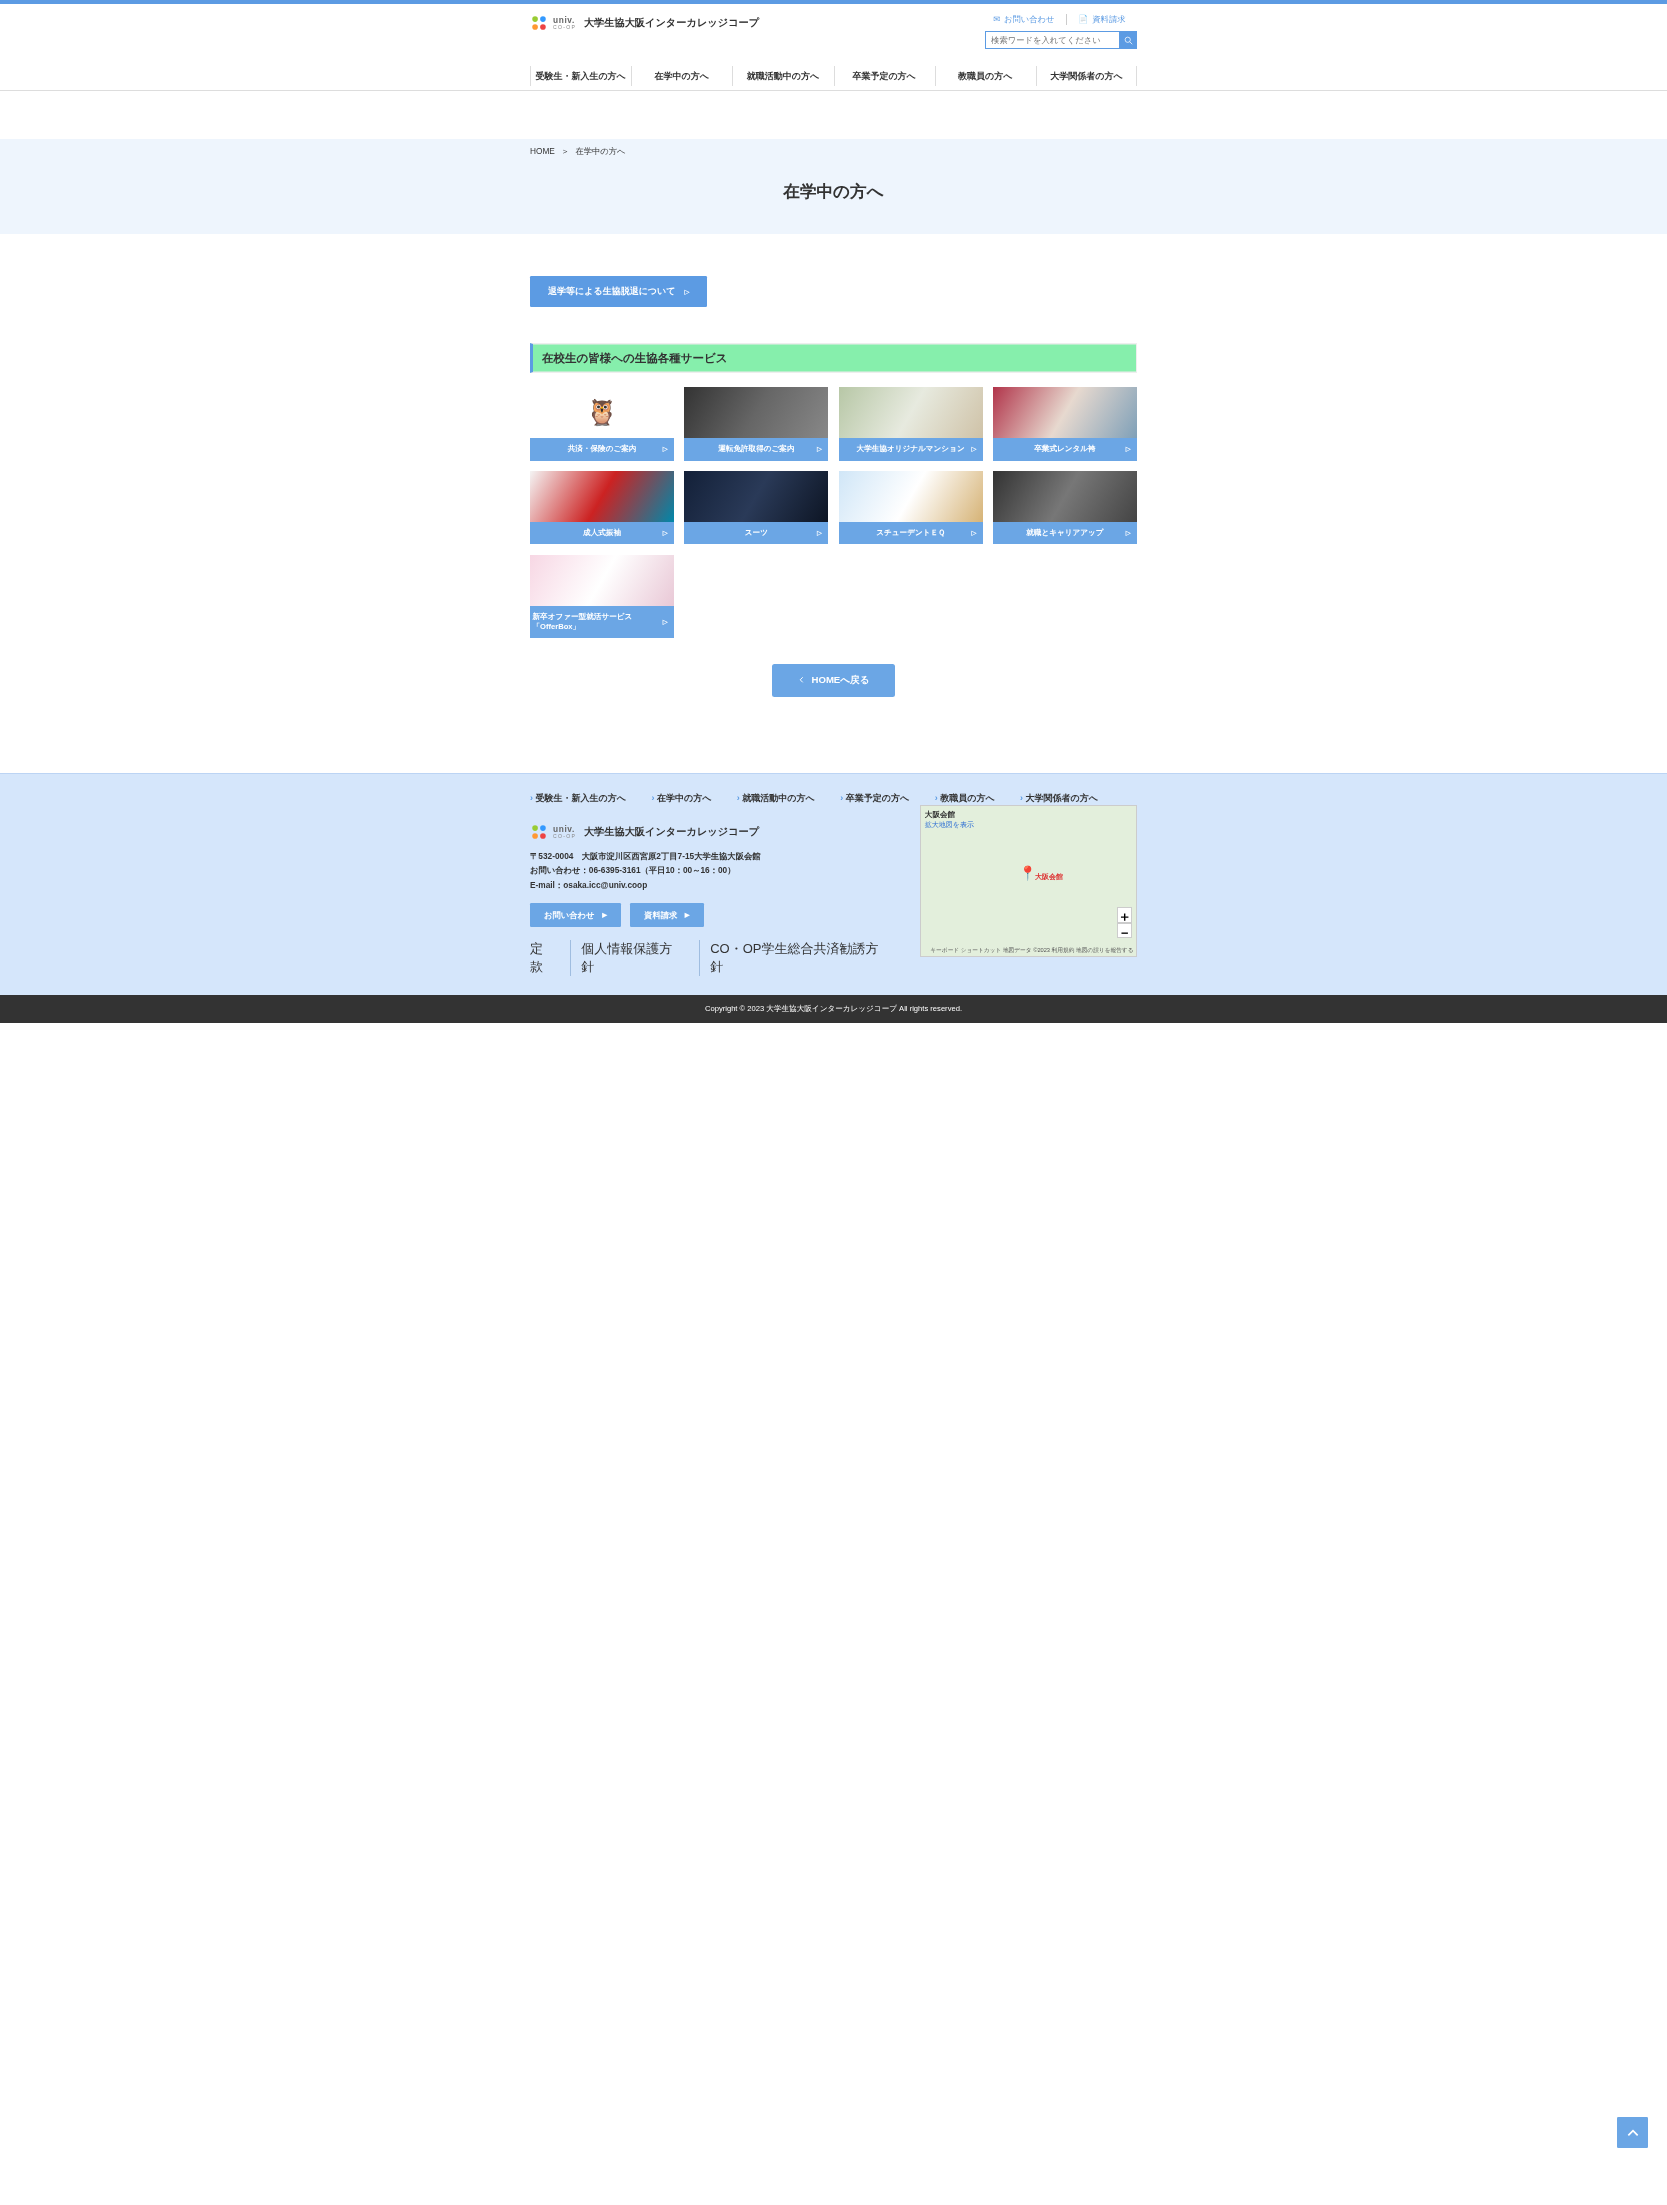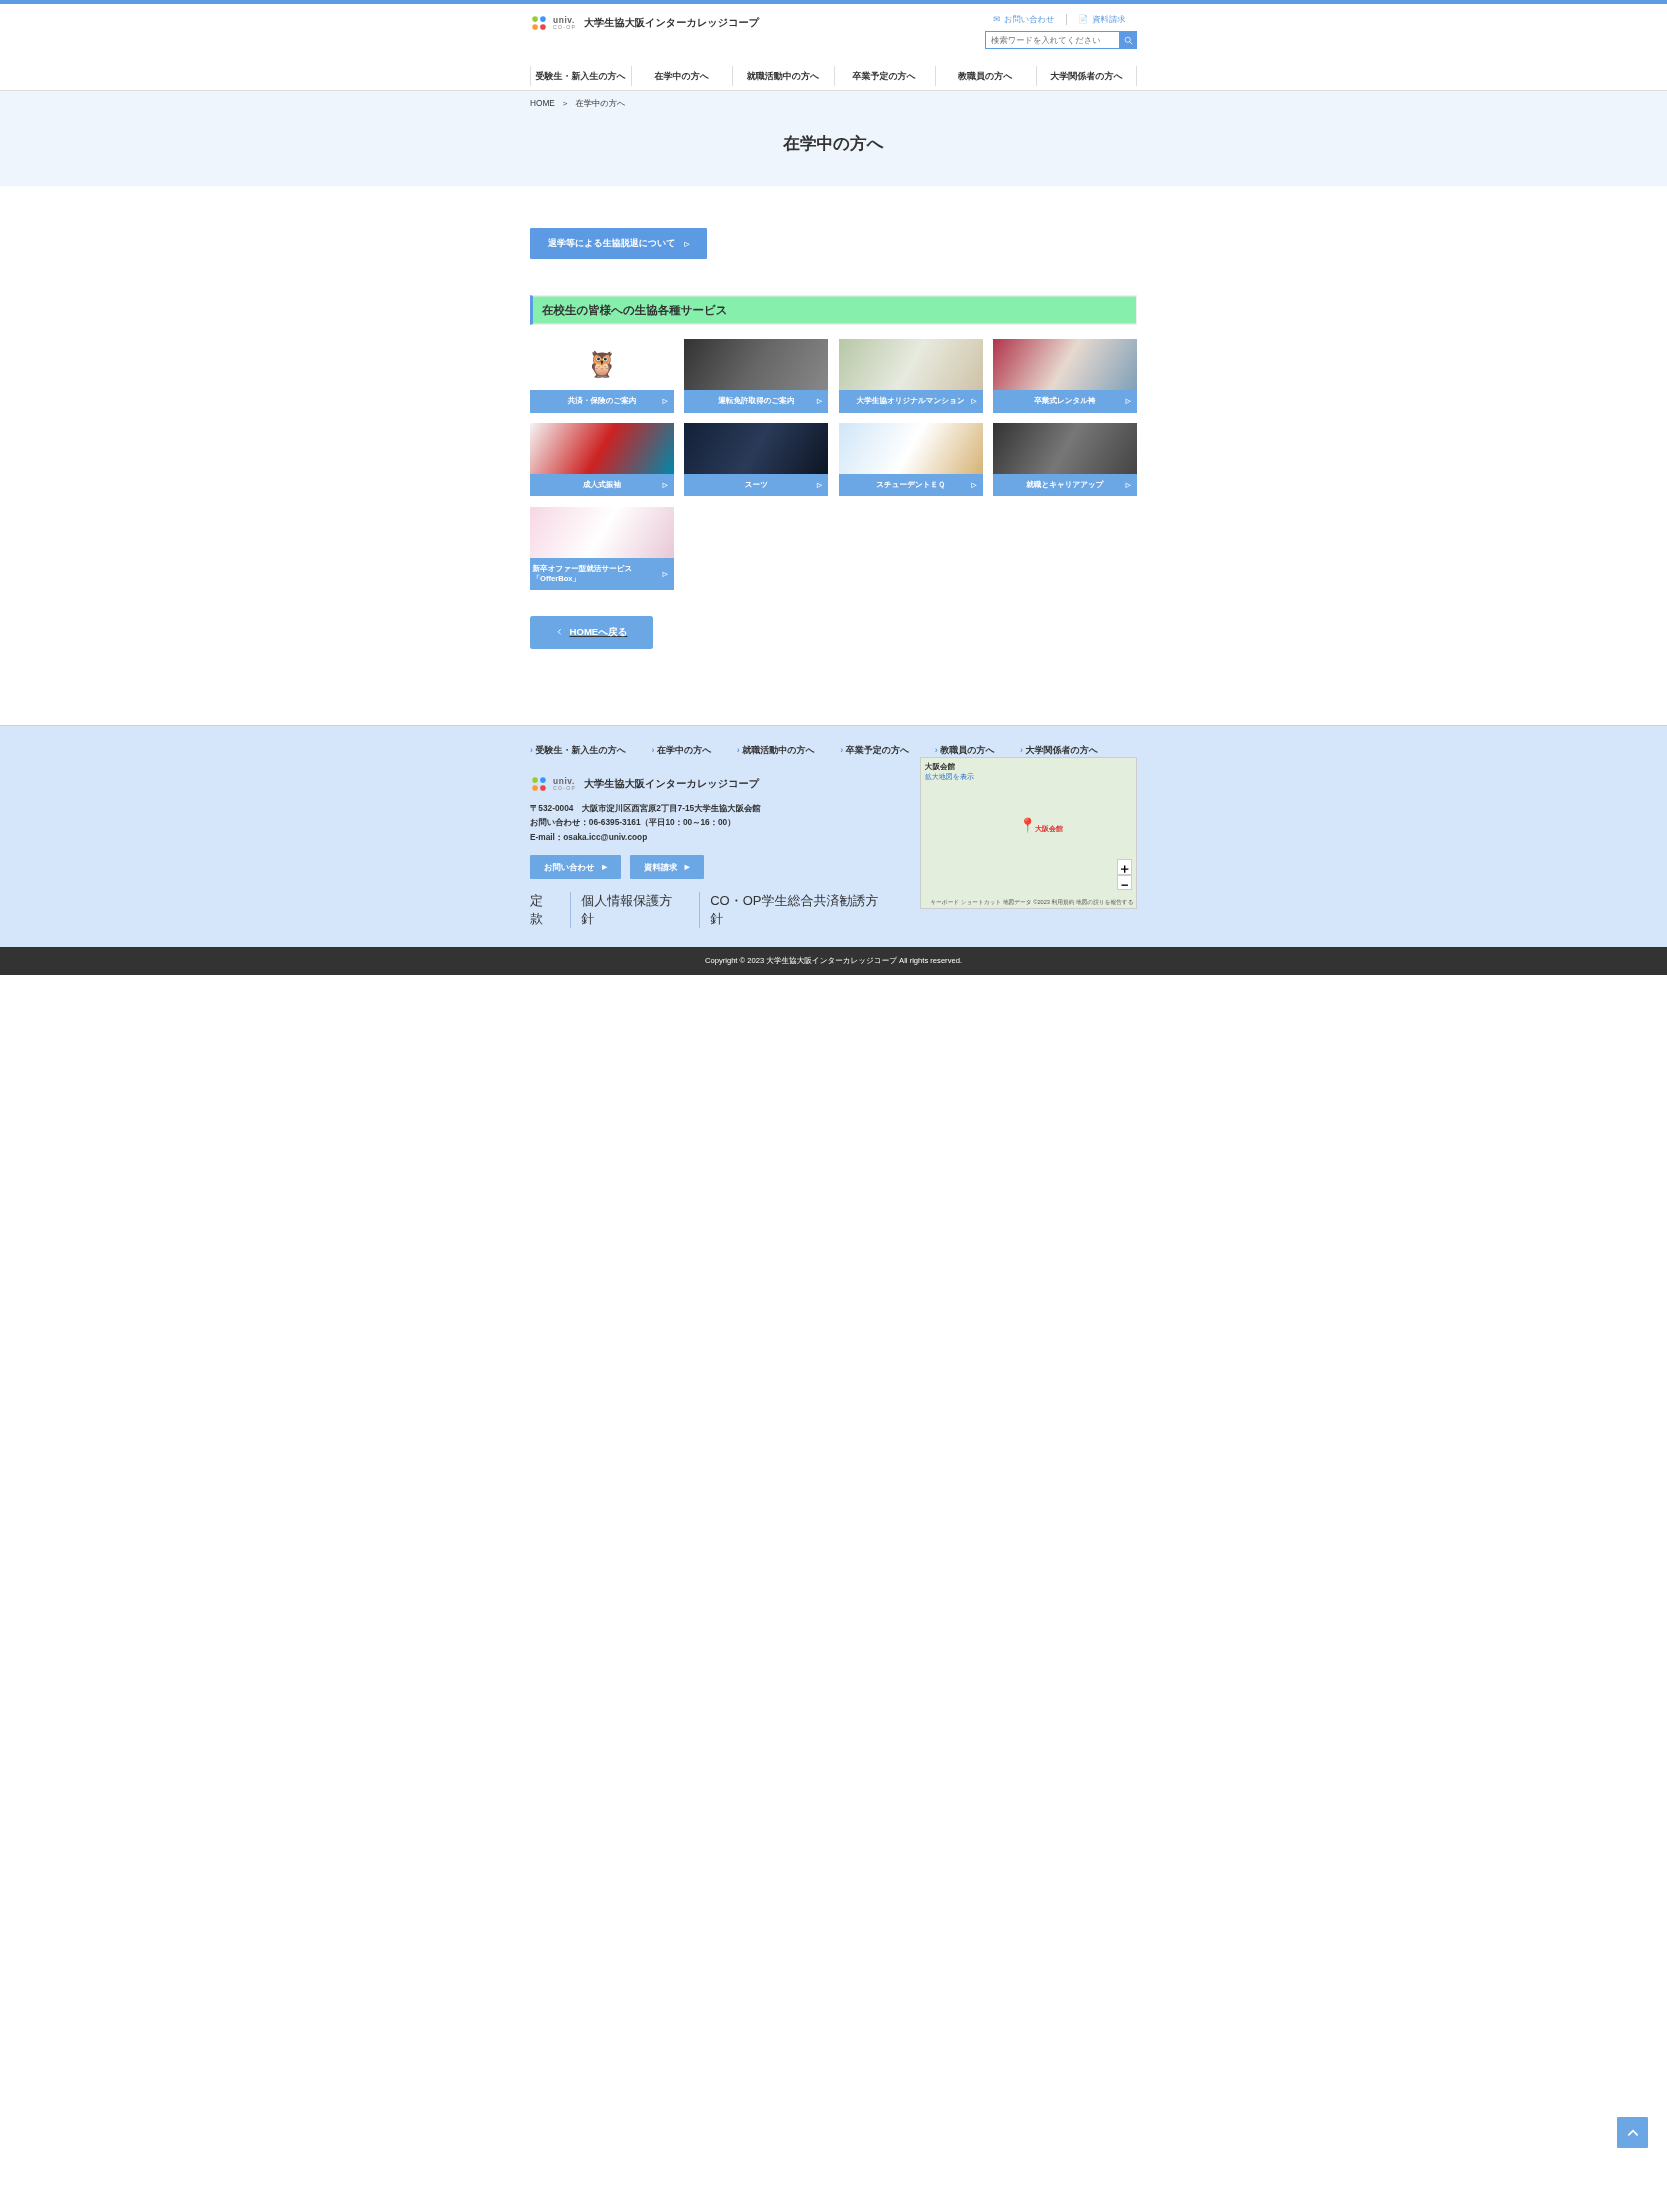--- a/index.html
+++ b/index.html
@@ -19,21 +19,21 @@
 .search-wrap { display: flex; }
 .search-input { width: 134px; height: 18px; border: 1.3px solid #5c9be3; border-right: none; padding: 0 5.1px; font-size: 8.3px; outline: none; }
 .search-btn { width: 18px; height: 18px; background: #5c9be3; border: none; color: #fff; display:flex;align-items:center;justify-content:center; cursor:pointer; }
 
 .gnav { border-bottom: 0.6px solid #ddd; margin-top: 12.7px; }
 .gnav-inner { max-width: 607px; margin: 0 auto; display: flex; }
 .gnav-item { flex: 1; text-align: center; font-size: 9px; font-weight: bold; padding: 7.6px 0; position: relative; }
 .gnav-item::before { content:""; position:absolute; left:0; top:3.8px; bottom:3.8px; width:0.6px; background:#ddd; }
 .gnav-item:last-child::after { content:""; position:absolute; right:0; top:3.8px; bottom:3.8px; width:0.6px; background:#ddd; }
 
-.hero { background: #eef5fd; }
+.hero { background: #eef5fd; margin-top: 48px; }
 .bc { max-width: 607px; margin: 0 auto; padding: 6.4px 0; font-size: 8.3px; border-bottom: 0; }
 .bc a { color: #333; }
 .bc-sep { padding: 0 3.8px; }
 .hero-title { text-align: center; font-size: 16.6px; font-weight: bold; padding: 18px 0 31px; }
 
 .main { max-width: 607px; margin: 0 auto; padding: 25.5px 0 38px; }
 .cta-pink, .cta-blue { display: inline-flex; align-items:center; justify-content:center; height: 31px; padding: 0 18px; color:#fff; font-size:9px; font-weight:bold; border-radius:1.3px; gap:9px; }
 .cta-pink { background:#eb3a6b; }
 .cta-blue { background:#5c9be3; margin-top: 16.6px; }
 .tri { font-size: 6.4px; }
@@ -51,21 +51,21 @@
 .img-owl::after{content:"🦉"; font-size:25.5px;}
 .img-car { background: linear-gradient(120deg,#333,#666,#888); }
 .img-room{ background: linear-gradient(120deg,#b7c7a6,#e7eadf,#cfc2a7); }
 .img-hakama{ background: linear-gradient(120deg,#b1344a,#e7d9cf,#7fa0b8); }
 .img-furisode{ background: linear-gradient(120deg,#f4f4f4,#c22,#08a); }
 .img-suit{ background: linear-gradient(120deg,#132038,#2a3a58,#0d1524); }
 .img-eq{ background: linear-gradient(120deg,#d0e6f7,#fff,#d6b376); }
 .img-career{ background: linear-gradient(120deg,#333,#777,#444); }
 .img-offer{ background: linear-gradient(120deg,#f7d7e4,#fff,#e9c8d6); }
 
-.back-home { display:flex; margin-top: 25.5px; text-decoration: underline; }
+.back-home { display:flex; justify-content:center; margin-top: 25.5px; }
 .back-home-btn { background:#6ba6e5; color:#fff; font-weight:bold; font-size:9.6px; padding: 10.2px 25.5px; border-radius:2.5px; display:inline-flex; align-items:center; gap:6.4px; }
 
 .scrolltop { position: fixed; right: 19px; bottom: 57px; width: 31px; height: 31px; background:#6ba6e5; display:flex;align-items:center;justify-content:center; border-radius:1.3px; cursor:pointer; }
 .scrolltop svg { fill:#fff; }
 
 .footer { background:#d5e6fb; border-top:0.6px solid #bcd4f4; margin-top: 38px; }
 .footer-inner { max-width: 607px; margin:0 auto; padding: 18px 0 19px; }
 .fnav { display:flex; gap: 25.5px; font-size:9px; font-weight:bold; }
 .fnav-item::before { content:"› "; color:#5c9be3; }
 .flogo { display:flex; align-items:center; gap:5.1px; margin-top: 18px; }

